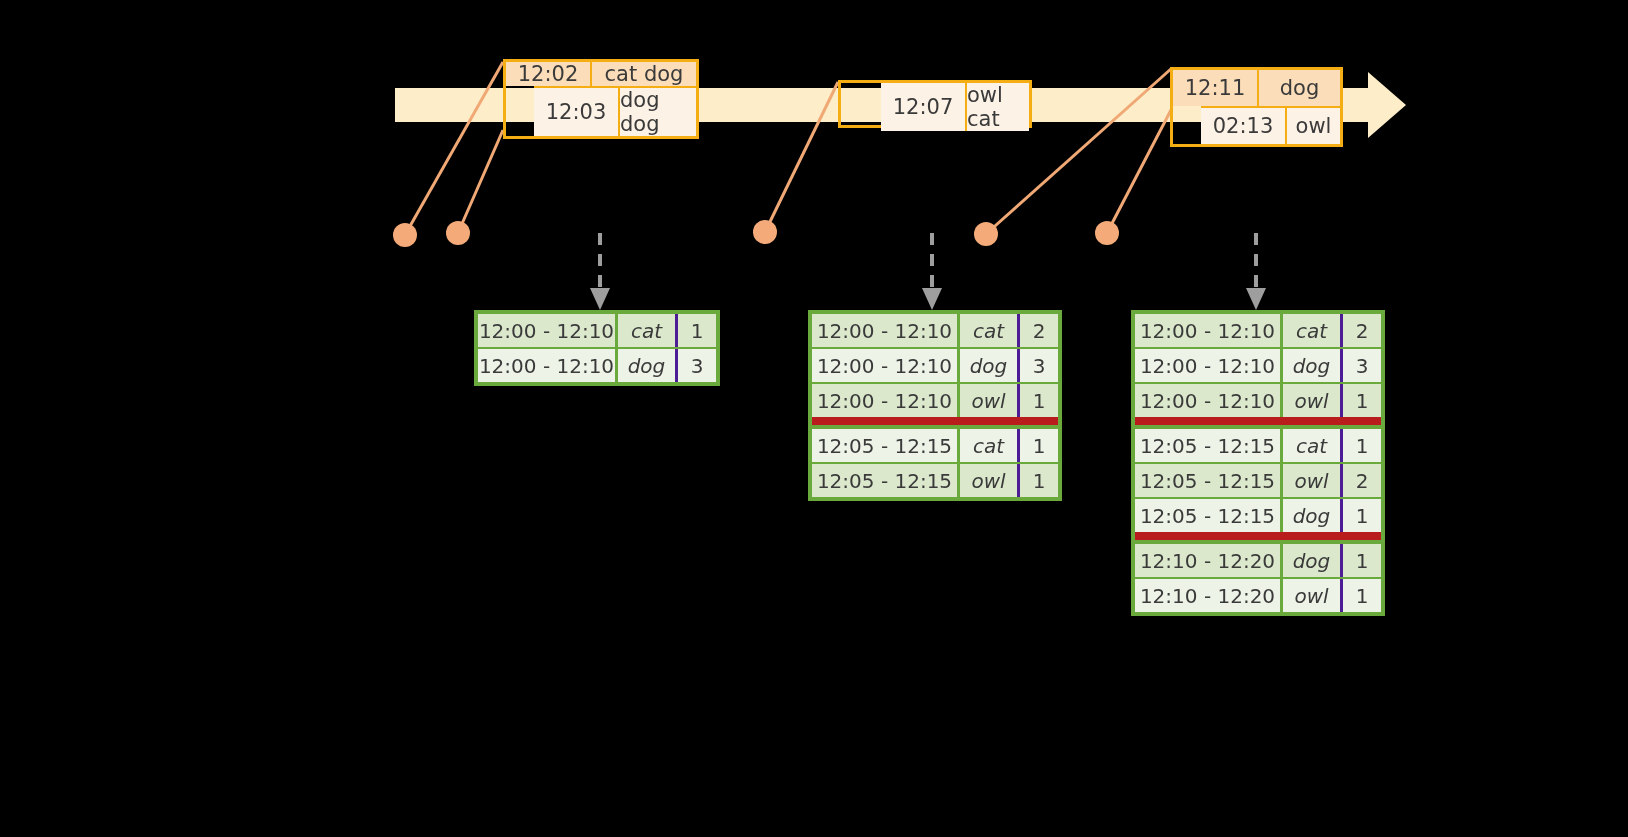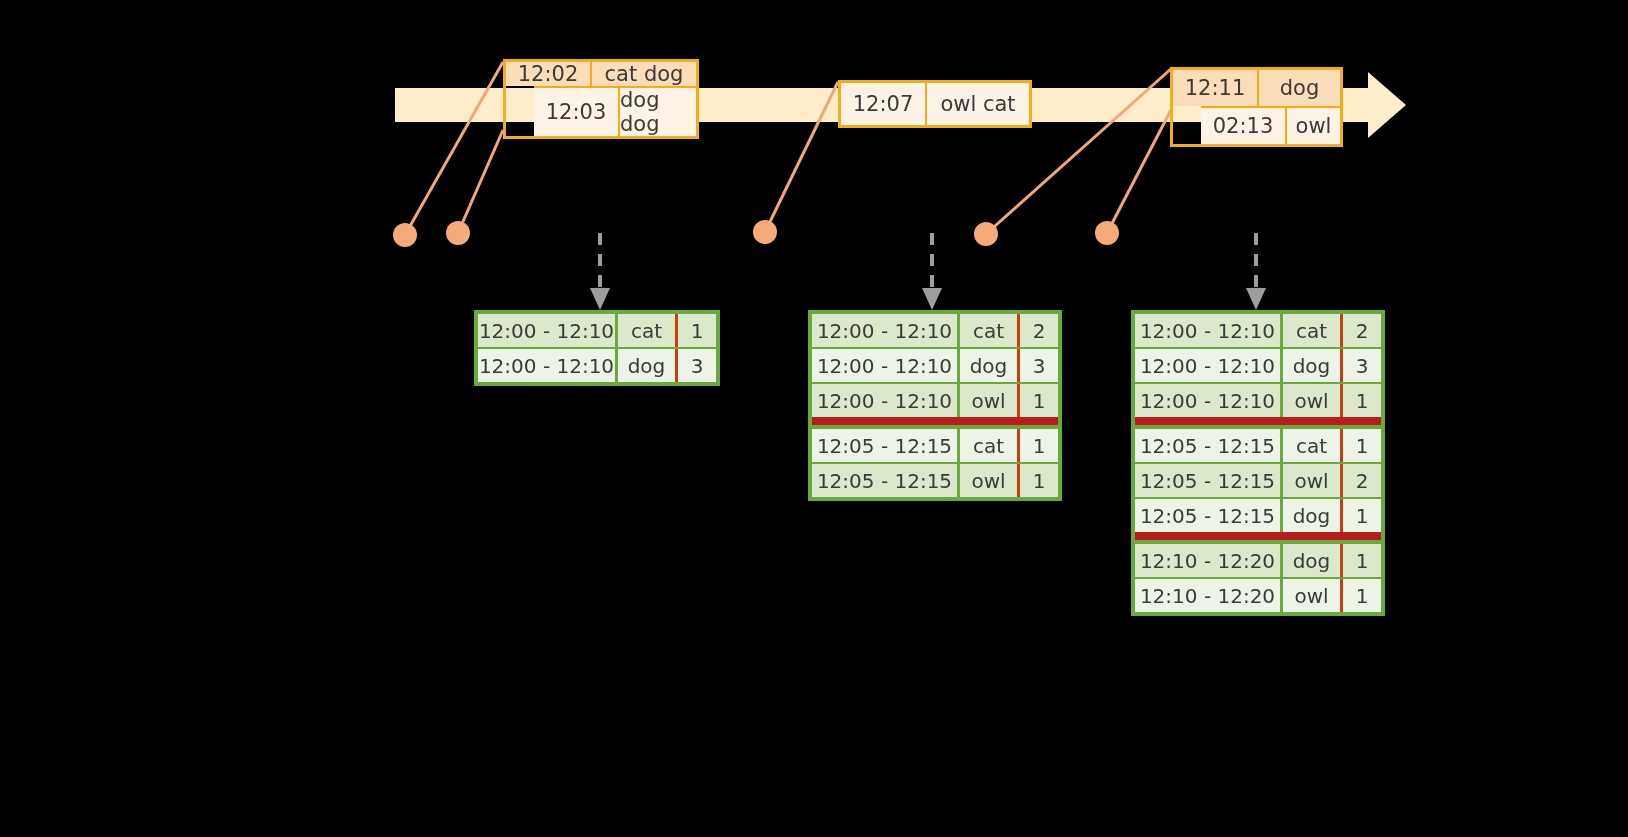--- a/index.html
+++ b/index.html
@@ -32,21 +32,21 @@
 
   
   .gtable{position:absolute;border:4px solid #6aaa3c;box-sizing:border-box;
           background:#b91c1c;}
   .gsec + .gsec{border-top:4px solid #6aaa3c;margin-top:8px;}
   .grow{display:flex;}
   .grow + .grow{border-top:2px solid #6aaa3c;}
   .gcell{font-size:20px;color:#3a3a3a;display:flex;align-items:center;
          justify-content:center;height:33px;box-sizing:border-box;}
   .gcell.win{border-right:3px solid #6aaa3c;}
-  .gcell.key{border-right:3px solid #c2410c;}
+  .gcell.key{border-right:3px solid #4c1d95;font-style:italic;}
   .grow.shade .gcell{background:#dbe8cc;}
   .grow.plain .gcell{background:#eef3e7;}
 
   
   .t1 .win{width:140px;} .t1 .key{width:60px;} .t1 .cnt{width:38px;}
   .t2 .win{width:148px;} .t2 .key{width:60px;} .t2 .cnt{width:38px;}
   .t3 .win{width:148px;} .t3 .key{width:60px;} .t3 .cnt{width:38px;}
 </style>
 </head>
 <body>
@@ -88,21 +88,21 @@
     <div class="erow shade">
       <div class="ecell time">12:02</div>
       <div class="ecell words">cat dog</div>
     </div>
     <div class="erow plain">
       <div class="ecell time">12:03</div>
       <div class="ecell words">dog dog</div>
     </div>
   </div>
 
-  <div class="ebox" style="left:838px;top:80px;width:194px;height:48px;">
+  <div class="ebox" style="left:838px;top:80px;width:194px;height:48px;padding-left:40px;">
     <div class="erow plain">
       <div class="ecell time">12:07</div>
       <div class="ecell words">owl cat</div>
     </div>
   </div>
 
   <div class="ebox" style="left:1170px;top:67px;width:173px;height:80px;">
     <div class="erow shade">
       <div class="ecell time">12:11</div>
       <div class="ecell words">dog</div>

